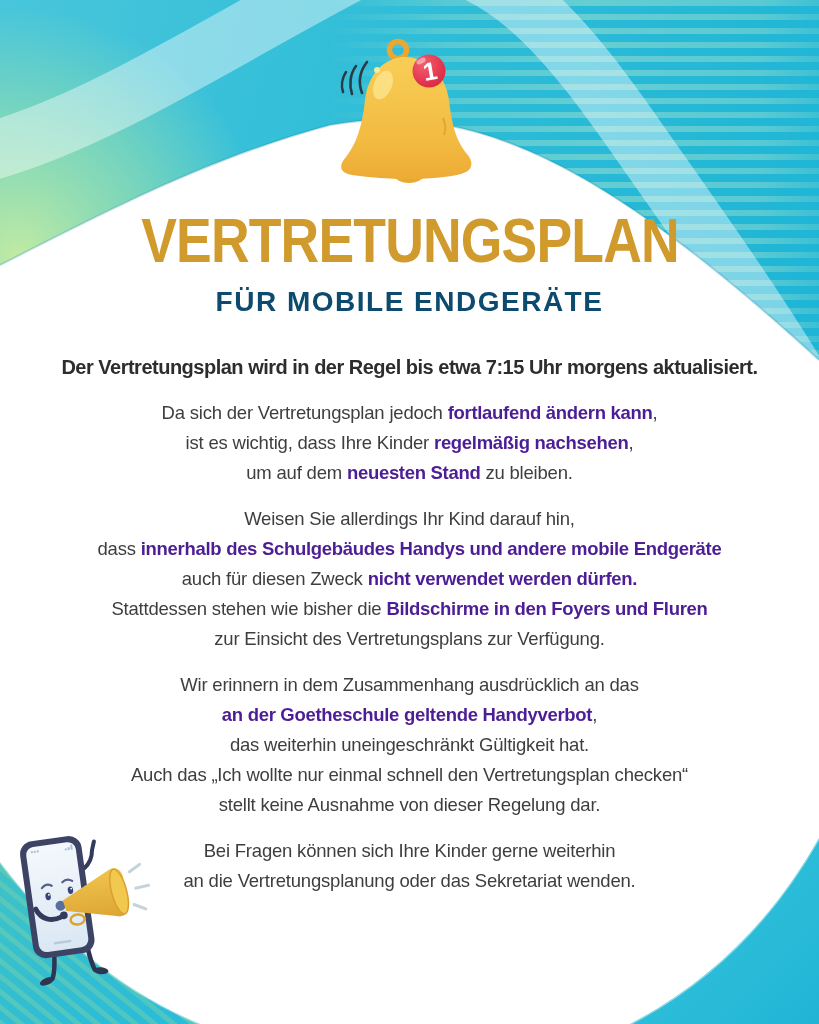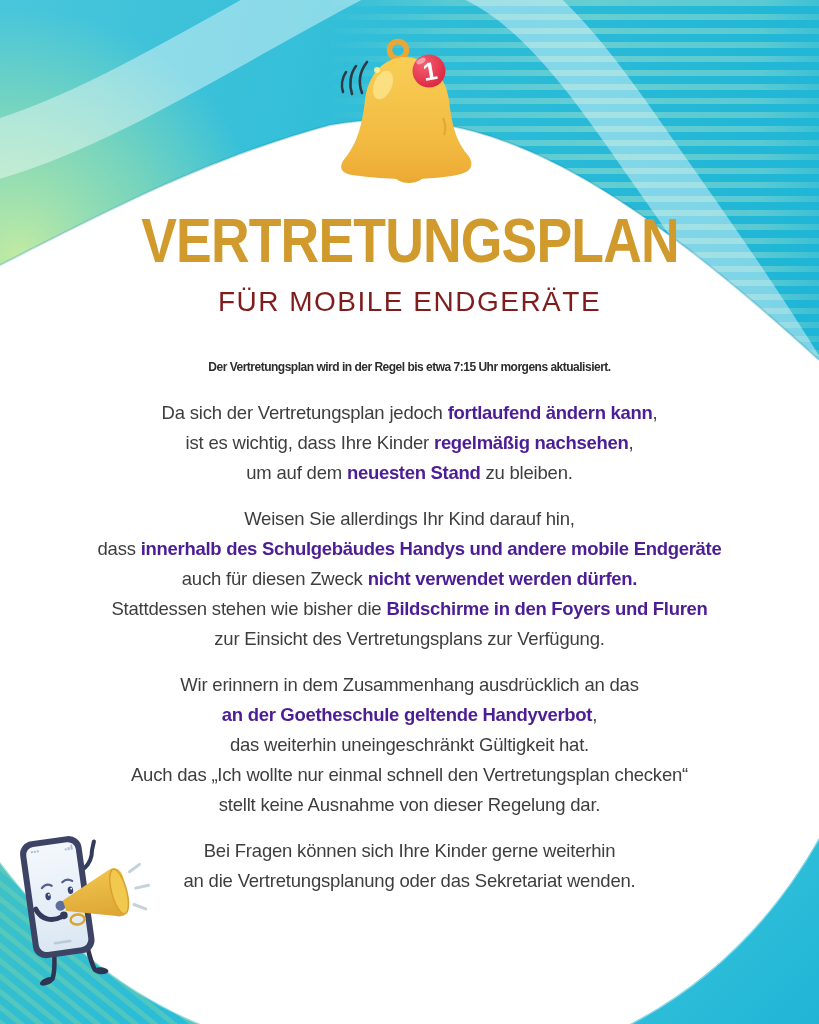--- a/index.html
+++ b/index.html
@@ -10,31 +10,31 @@
   }
   #bg-art{position:absolute;left:0;top:0;width:819px;height:1024px;display:block;}
   .txt{position:absolute;left:50%;transform:translateX(-50%);text-align:center;white-space:nowrap;}
   #title{
     top:204px;width:819px;
     font-size:63px;font-weight:700;letter-spacing:-1px;color:#d09a2c;
     transform:translateX(-50%) scaleX(0.85);
   }
   #subtitle{
     top:286px;width:819px;
-    font-size:28px;font-weight:400;letter-spacing:1.5px;color:#7f1d1d;
+    font-size:28px;font-weight:700;letter-spacing:1.5px;color:#0c4a6e;
   }
   #body-copy{
     position:absolute;top:352px;left:50%;transform:translateX(-50%);
     width:790px;text-align:center;color:#3e3e3e;
     font-size:18.5px;line-height:30px;letter-spacing:-0.2px;
   }
   #body-copy .para{margin:0 0 16px 0;}
   #body-copy .line{white-space:nowrap;}
   #body-copy b{font-weight:700;color:#4c1d95;letter-spacing:-0.3px;}
-  .lead{font-weight:700;color:#2d2d2d;font-size:12px;letter-spacing:-0.5px;}
+  .lead{font-weight:700;color:#2d2d2d;font-size:20px;letter-spacing:-0.5px;}
 </style>
 </head>
 <body>
 
 <div id="poster">
 
   <svg id="bg-art" viewBox="0 0 819 1024" aria-hidden="true">
     <defs>
       <linearGradient id="bgGrad" x1="0" y1="0" x2="1" y2="0.35">
         <stop offset="0" stop-color="#49c6db"></stop>

